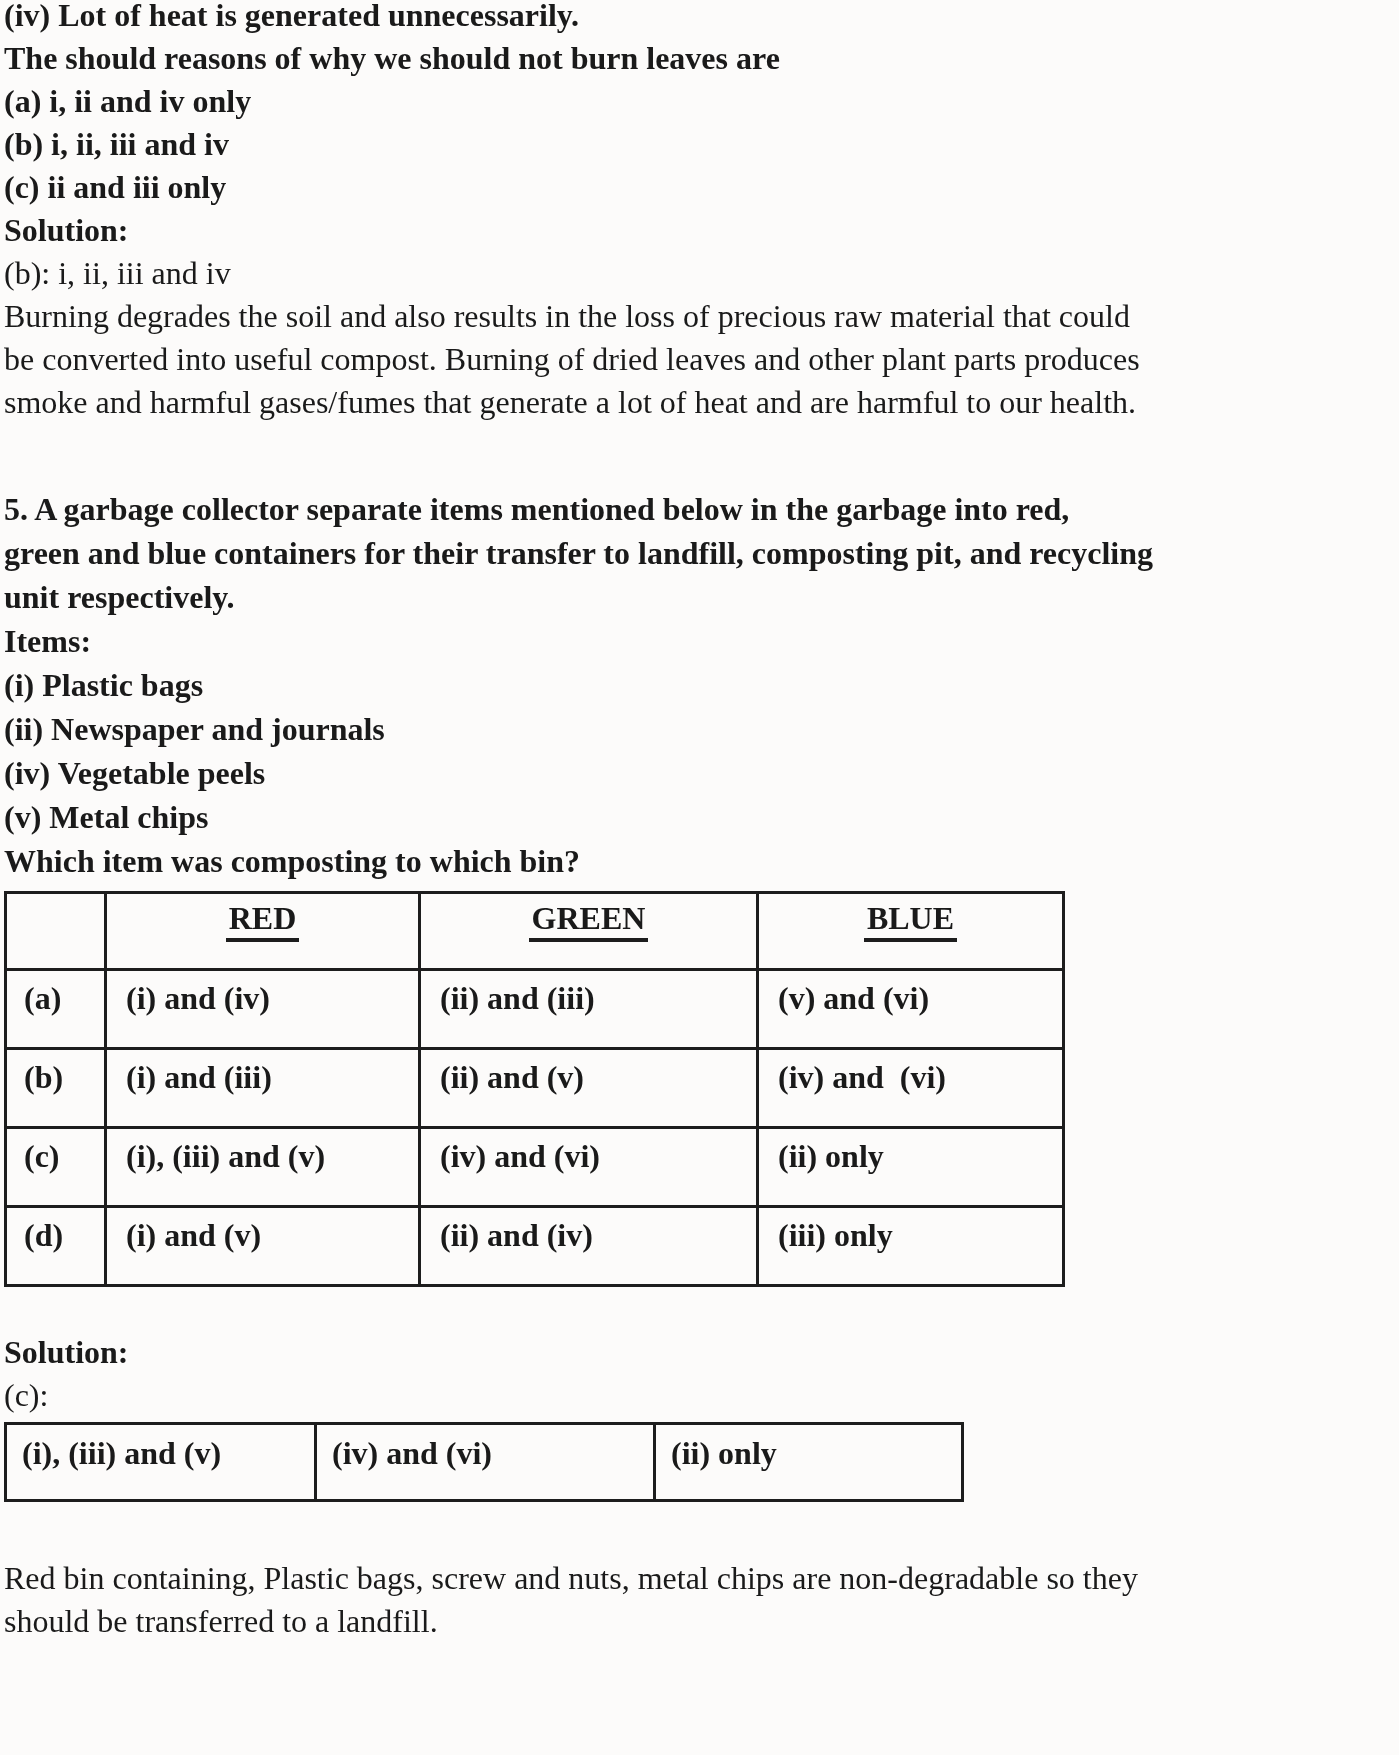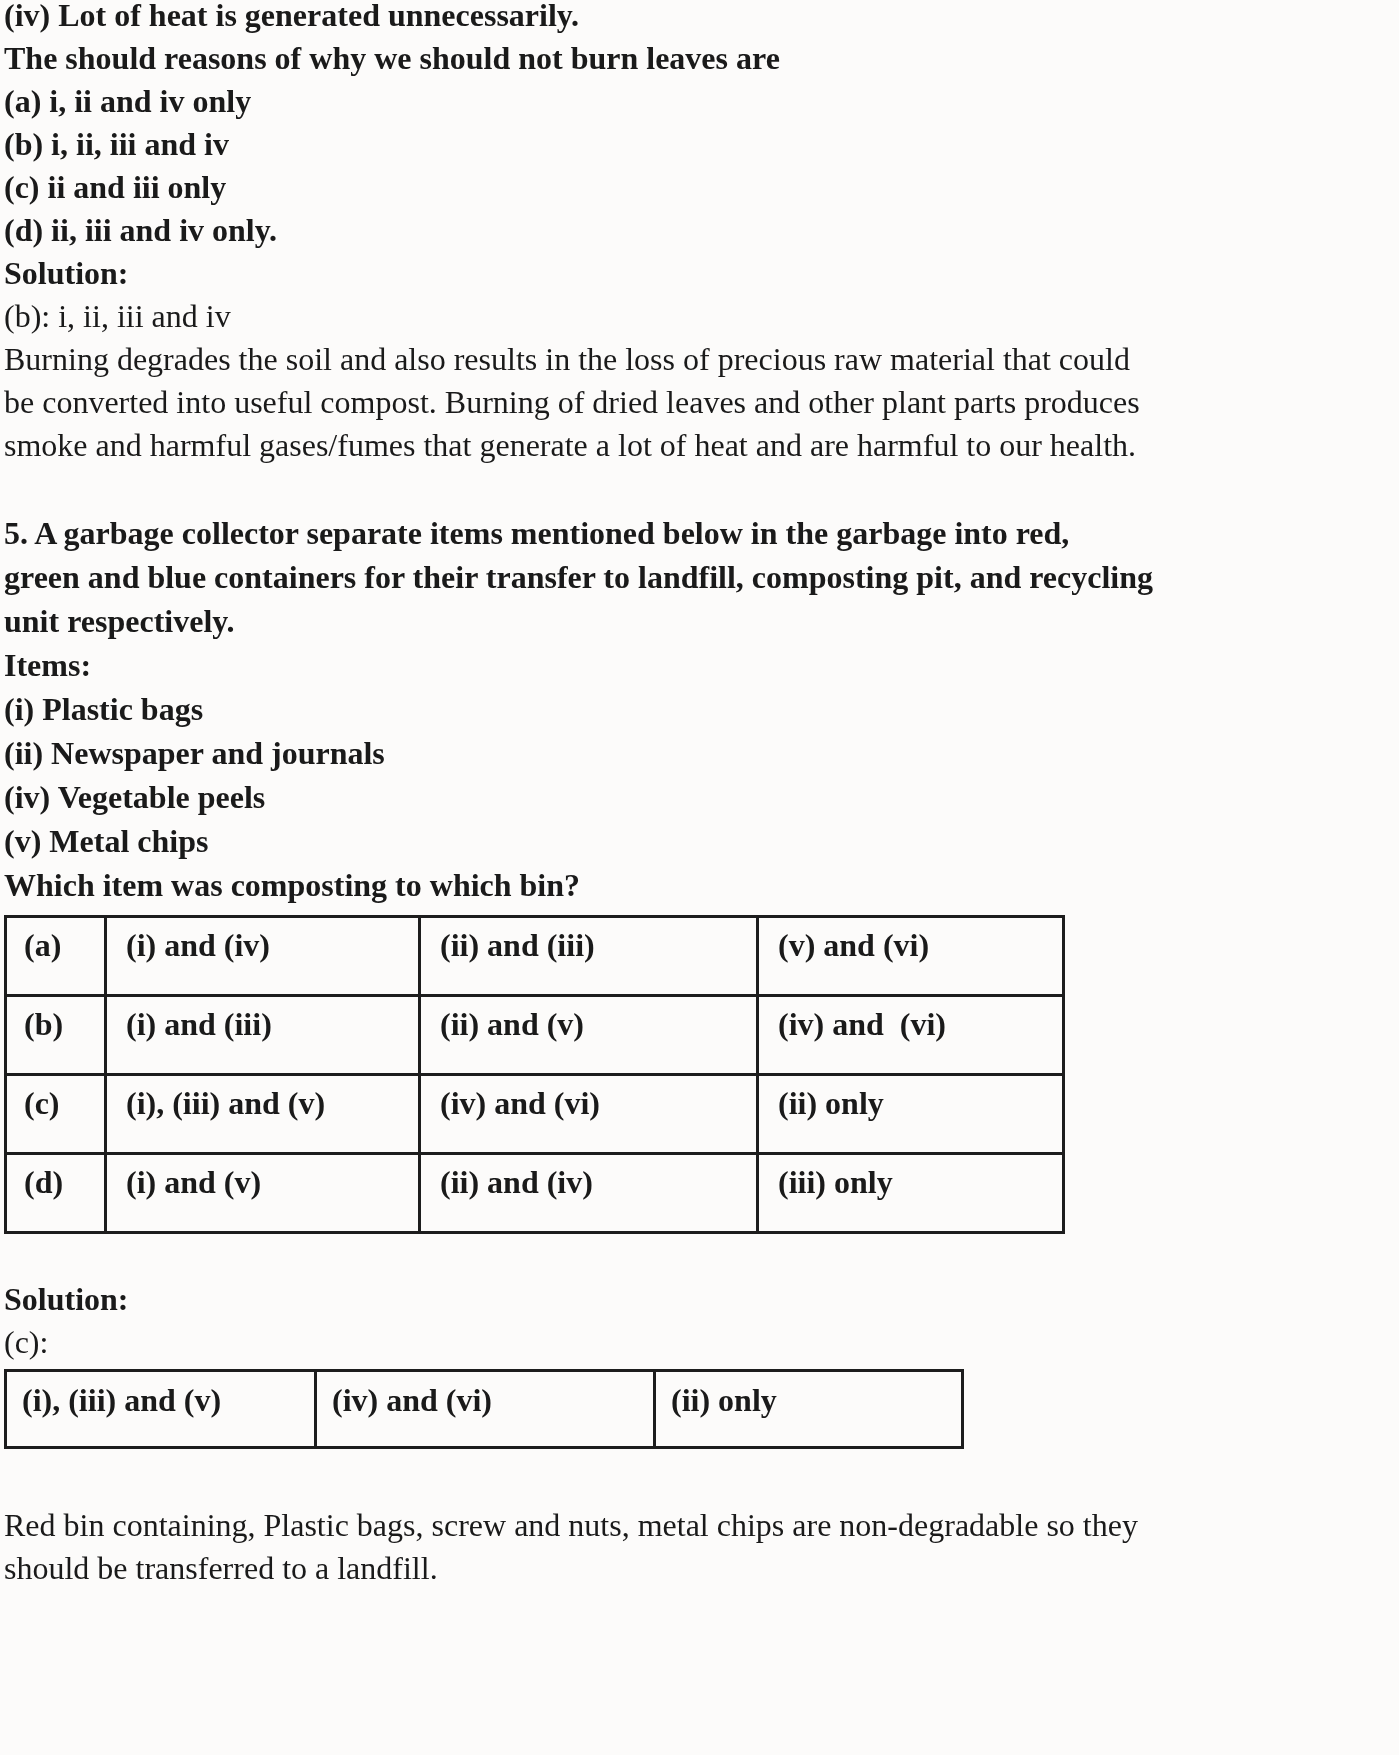--- a/index.html
+++ b/index.html
@@ -17,21 +17,21 @@
   .line {
     font-size: 32px;
     height: 43px;
     line-height: 43px;
     white-space: pre;
   }
   .b { font-weight: bold; }
 
   .q4-block { margin-top: -6px; }
 
-  .q5-block { margin-top: 44px; }
+  .q5-block { margin-top: 63px; }
   .q5-block .line { height: 44px; line-height: 44px; }
 
   table { border-collapse: collapse; table-layout: fixed; }
 
   .options-table { margin-top: 8px; width: 1058px; }
   .options-table th, .options-table td {
     border: 3px solid #1d1d1d;
     vertical-align: top;
     font-size: 32px;
     font-weight: bold;
@@ -61,21 +61,20 @@
 <body>
 
 <div class="page">
 
   <section class="q4-block">
     <div class="line b">(iv) Lot of heat is generated unnecessarily.</div>
     <div class="line b">The should reasons of why we should not burn leaves are</div>
     <div class="line b">(a) i, ii and iv only</div>
     <div class="line b">(b) i, ii, iii and iv</div>
     <div class="line b">(c) ii and iii only</div>
-    <div class="line b">(d) ii, iii and iv only.</div>
     <div class="line b">Solution:</div>
     <div class="line">(b): i, ii, iii and iv</div>
     <div class="line">Burning degrades the soil and also results in the loss of precious raw material that could</div>
     <div class="line">be converted into useful compost. Burning of dried leaves and other plant parts produces</div>
     <div class="line">smoke and harmful gases/fumes that generate a lot of heat and are harmful to our health.</div>
   </section>
 
   <section class="q5-block">
     <div class="line b">5. A garbage collector separate items mentioned below in the garbage into red,</div>
     <div class="line b">green and blue containers for their transfer to landfill, composting pit, and recycling</div>
@@ -89,20 +88,26 @@
   </section>
 
   <table class="options-table">
     <colgroup>
       <col style="width:100px">
         <col style="width:314px">
         <col style="width:338px">
         <col style="width:306px">
     </colgroup>
     <tbody>
+        <tr>
+      <th></th>
+      <th><span class="hu">RED</span></th>
+      <th><span class="hu">GREEN</span></th>
+      <th><span class="hu">BLUE</span></th>
+    </tr>
     <tr>
       <td class="rowlabel">(a)</td>
       <td>(i) and (iv)</td>
       <td>(ii) and (iii)</td>
       <td>(v) and (vi)</td>
     </tr>
     <tr>
       <td class="rowlabel">(b)</td>
       <td>(i) and (iii)</td>
       <td>(ii) and (v)</td>

